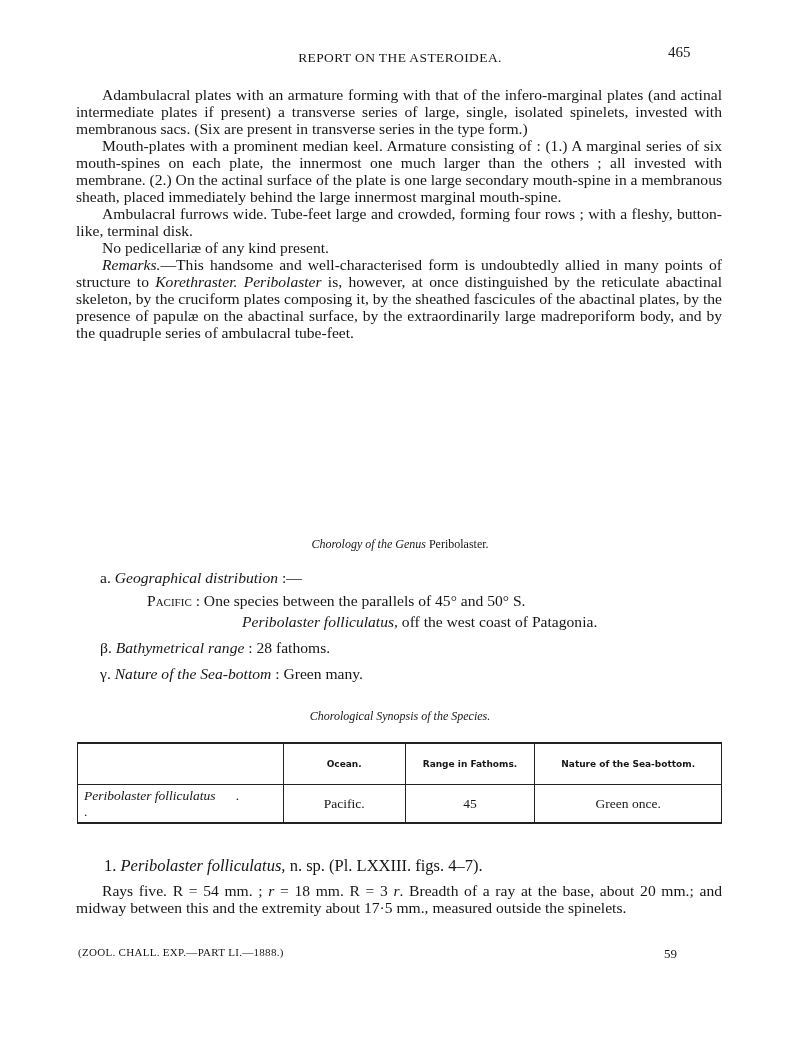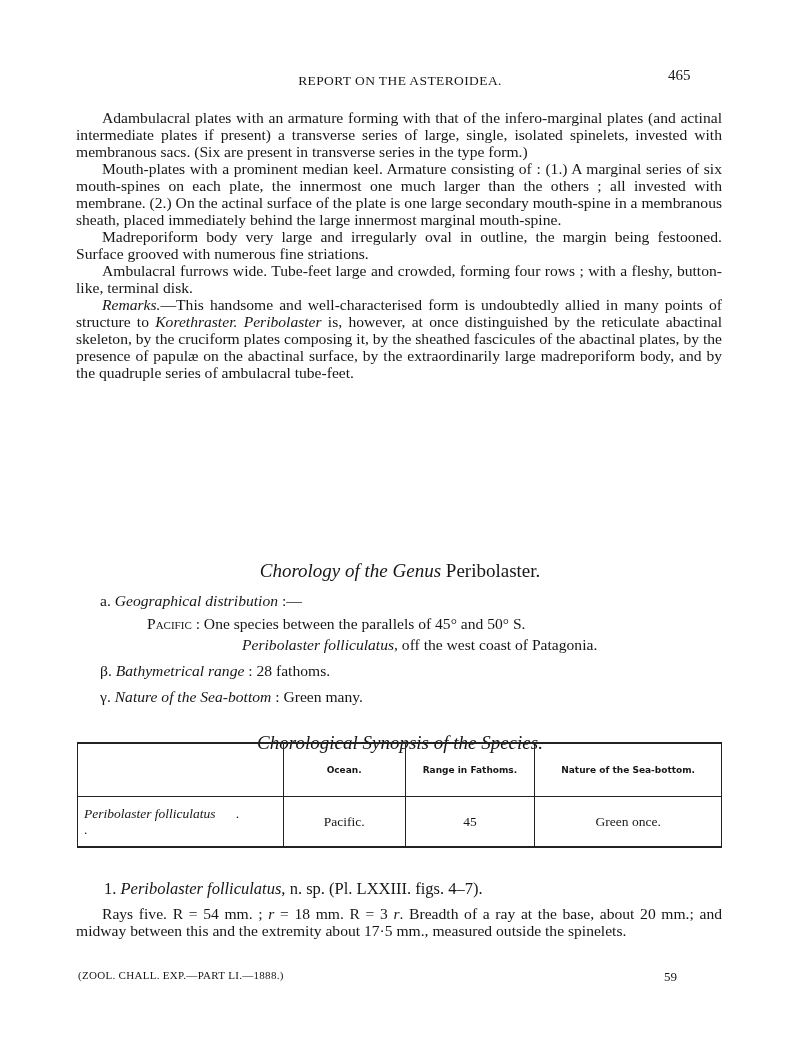--- a/index.html
+++ b/index.html
@@ -1,48 +1,48 @@
 <!DOCTYPE html>
 <html><head>
 <meta charset="utf-8">
 <style>
   html, body { margin: 0; padding: 0; background: #ffffff; }
   body { width: 800px; height: 1050px; position: relative; overflow: hidden;
          font-family: "Liberation Serif", "DejaVu Serif", serif; color: #161616; }
-  .abs { position: absolute; margin-top: 23px; }
+  .abs { position: absolute; }
   .running-head { top: 50px; left: 0; width: 800px; text-align: center; font-size: 13.5px; letter-spacing: 0.4px; }
   .page-num { top: 44px; left: 668px; font-size: 15px; }
   .body { left: 76px; width: 646px; font-size: 15.6px; line-height: 17px; text-align: justify; }
   .body p { margin: 0; text-indent: 26px; }
-  .heading { left: 0; width: 800px; text-align: center; font-size: 19px; }
+  .heading { left: 0; width: 800px; text-align: center; font-size: 12px; }
   i { font-style: italic; }
   .line { font-size: 15.6px; white-space: nowrap; }
   .sc { font-variant: small-caps; }
   table.syn { position: absolute; left: 77px; top: 742px; width: 645px; border-collapse: collapse;
               border-top: 2px solid #222; border-bottom: 2px solid #222; border-left: 1.5px solid #222; border-right: 1.5px solid #222; }
-  table.syn td { border-left: 1.5px solid #222; text-align: center; padding: 6px; }
+  table.syn td { border-left: 1.5px solid #222; text-align: center; padding: 0; }
   table.syn td:first-child { border-left: none; }
   table.syn tr.hdr td { height: 40px; font-family: "DejaVu Sans", sans-serif; font-size: 9px; font-weight: bold; border-bottom: 1.5px solid #222; }
   table.syn tr.row td { height: 37px; font-size: 13.5px; }
   table.syn td.species { text-align: left; padding-left: 6px; font-style: italic; font-size: 13px; font-family: Liberation Serif, serif; }
   .dots { margin-left: 20px; letter-spacing: 18px; font-style: normal; }
   .footer { top: 946px; left: 78px; font-size: 11px; letter-spacing: 0.3px; }
   .footer-num { top: 946px; left: 664px; font-size: 13px; }
 </style>
 </head>
 <body>
 
 <div class="abs running-head">REPORT ON THE ASTEROIDEA.</div>
 <div class="abs page-num">465</div>
 
 <div class="abs body" style="top:86px;">
   <p>Adambulacral plates with an armature forming with that of the infero-marginal plates (and actinal intermediate plates if present) a transverse series of large, single, isolated spinelets, invested with membranous sacs. (Six are present in transverse series in the type form.)</p>
   <p>Mouth-plates with a prominent median keel. Armature consisting of : (1.) A marginal series of six mouth-spines on each plate, the innermost one much larger than the others ; all invested with membrane. (2.) On the actinal surface of the plate is one large secondary mouth-spine in a membranous sheath, placed immediately behind the large innermost marginal mouth-spine.</p>
-  <p>Madreporiform body very large and irregularly oval in outline, the margin being festooned. Surface grooved with numerous fine striations.</p>
   <p>Ambulacral furrows wide. Tube-feet large and crowded, forming four rows ; with a fleshy, button-like, terminal disk.</p>
+  <p>No pedicellariæ of any kind present.</p>
   <p><i>Remarks.</i><span>—This handsome and well-characterised form is undoubtedly allied in many points of structure to </span><i>Korethraster.</i><span> </span><i>Peribolaster</i><span> is, however, at once distinguished by the reticulate abactinal skeleton, by the cruciform plates composing it, by the sheathed fascicules of the abactinal plates, by the presence of papulæ on the abactinal surface, by the extraordinarily large madreporiform body, and by the quadruple series of ambulacral tube-feet.</span></p>
 </div>
 
 <div class="abs heading" style="top:537px;">
   <i>Chorology of the Genus</i> <span>Peribolaster.</span>
 </div>
 
 <div class="abs line" style="top:569px; left:100px;">
   <span>a.</span>
   <i>Geographical distribution</i><span> :—</span>

